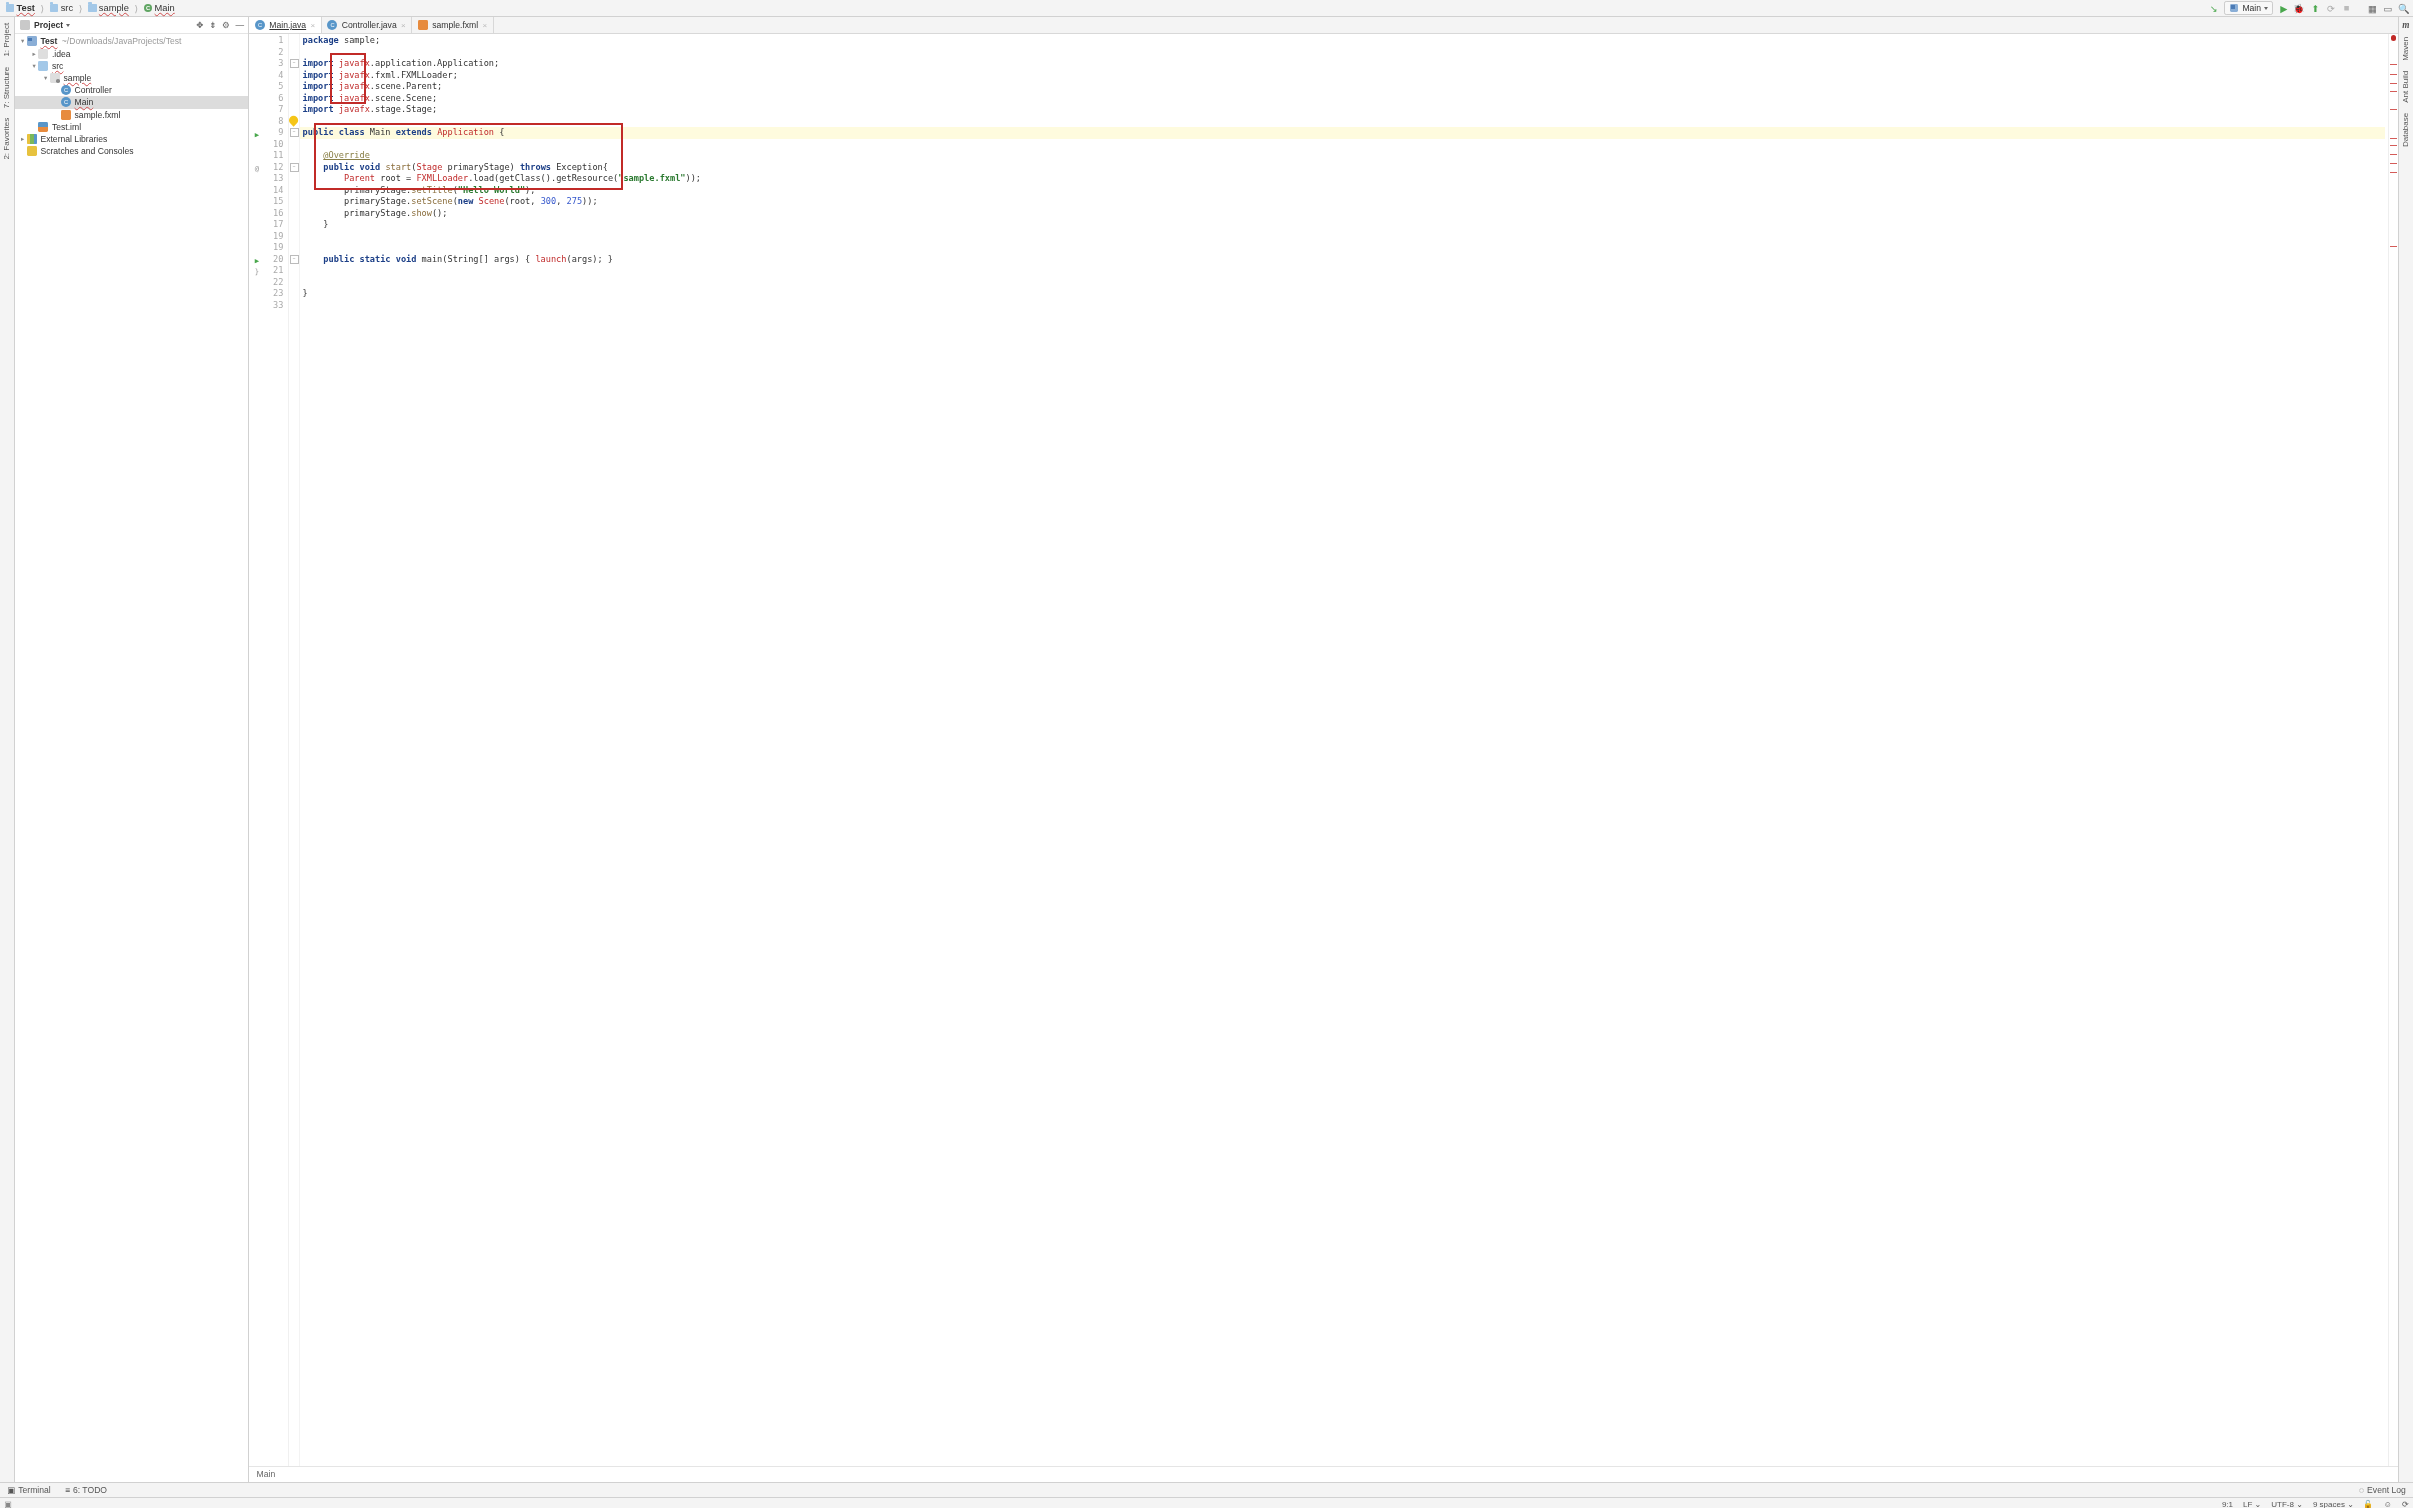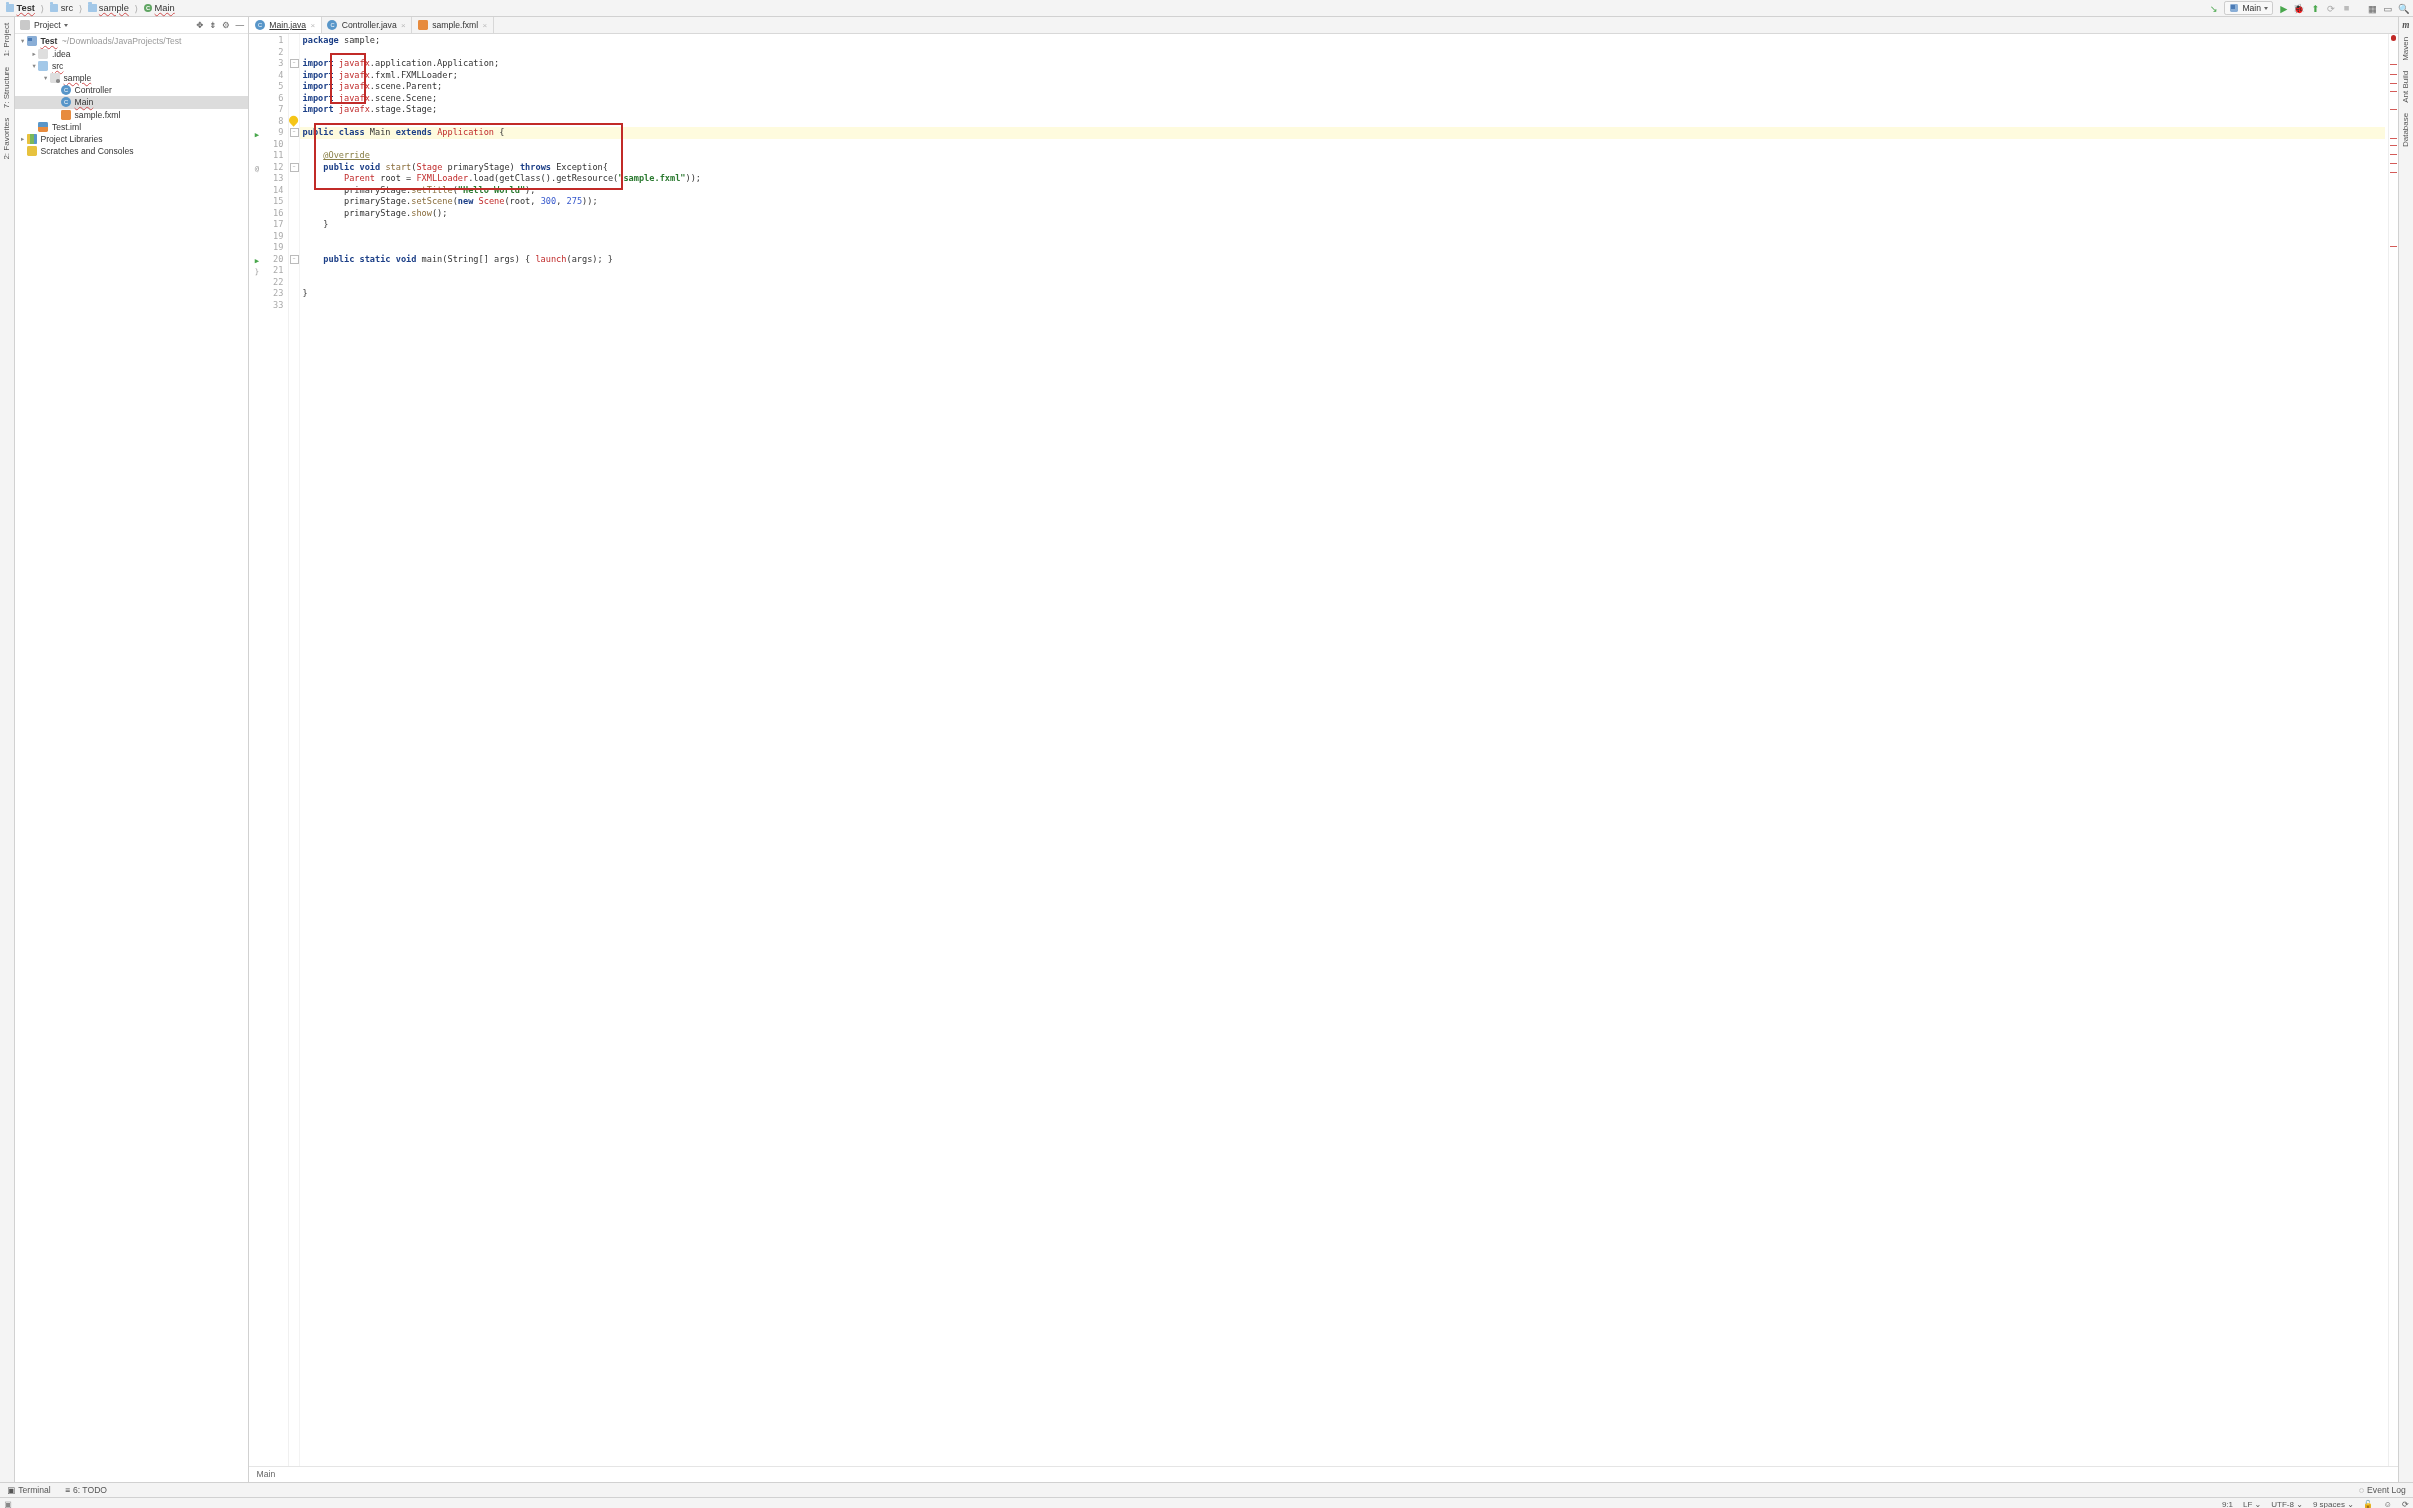--- a/index.html
+++ b/index.html
@@ -18,21 +18,21 @@
 .play{color:#49a74c}
 .bug{color:#49a74c}
 
 .body{display:flex;height:calc(100% - 16px - 14.4px - 13px)}
 .leftstrip,.rightstrip{width:14.4px;background:#f4f4f4;border-right:0.7px solid #d1d1d1;display:flex;flex-direction:column;align-items:center;padding-top:2.9px;gap:4.3px}
 .rightstrip{border-left:0.7px solid #d1d1d1;border-right:none}
 .vtab{writing-mode:vertical-rl;transform:rotate(180deg);font-size:8px;color:#555;padding:2.9px 1.4px;cursor:pointer;display:flex;align-items:center;gap:2.9px}
 
 .proj{width:233px;background:#fff;border-right:0.7px solid #d1d1d1;display:flex;flex-direction:column}
 .proj-hdr{display:flex;align-items:center;height:16px;padding:0 4.3px;border-bottom:0.7px solid #e5e5e5}
-.proj-hdr .ttl{font-weight:normal}
+.proj-hdr .ttl{font-weight:bold}
 .proj-hdr .sp{margin-left:auto;display:flex;gap:5.7px;color:#666}
 .tree{padding:1.4px 0;overflow:auto;flex:1}
 .node{display:flex;align-items:center;height:12.2px;padding-left:2.9px;white-space:nowrap}
 .node .arrow{width:8.6px;text-align:center;color:#888;font-size:6.5px}
 .node .lbl{margin-left:2.2px}
 .node.sel{background:#dcdcdc}
 .wavy{text-decoration:underline wavy #d04d4d;text-decoration-thickness:0.7px}
 .bold{font-weight:bold}
 .dim{color:#999}
 .ficon{width:10px;height:10px;display:inline-block;margin-right:1.4px}
@@ -180,21 +180,21 @@
           <span class="lbl">sample.fxml</span>
         </div>
         <div class="node" style="padding-left: 14.4px;">
           <span class="arrow"></span>
           <span class="ficon icon-iml"></span>
           <span class="lbl">Test.iml</span>
         </div>
         <div class="node" style="padding-left: 2.9px;">
           <span class="arrow">▸</span>
           <span class="ficon icon-lib"></span>
-          <span class="lbl">Project Libraries</span>
+          <span class="lbl">External Libraries</span>
         </div>
         <div class="node" style="padding-left: 2.9px;">
           <span class="arrow"></span>
           <span class="ficon icon-scratch"></span>
           <span class="lbl">Scratches and Consoles</span>
         </div>
       </div>
   </div>
 
   <div class="edarea">

